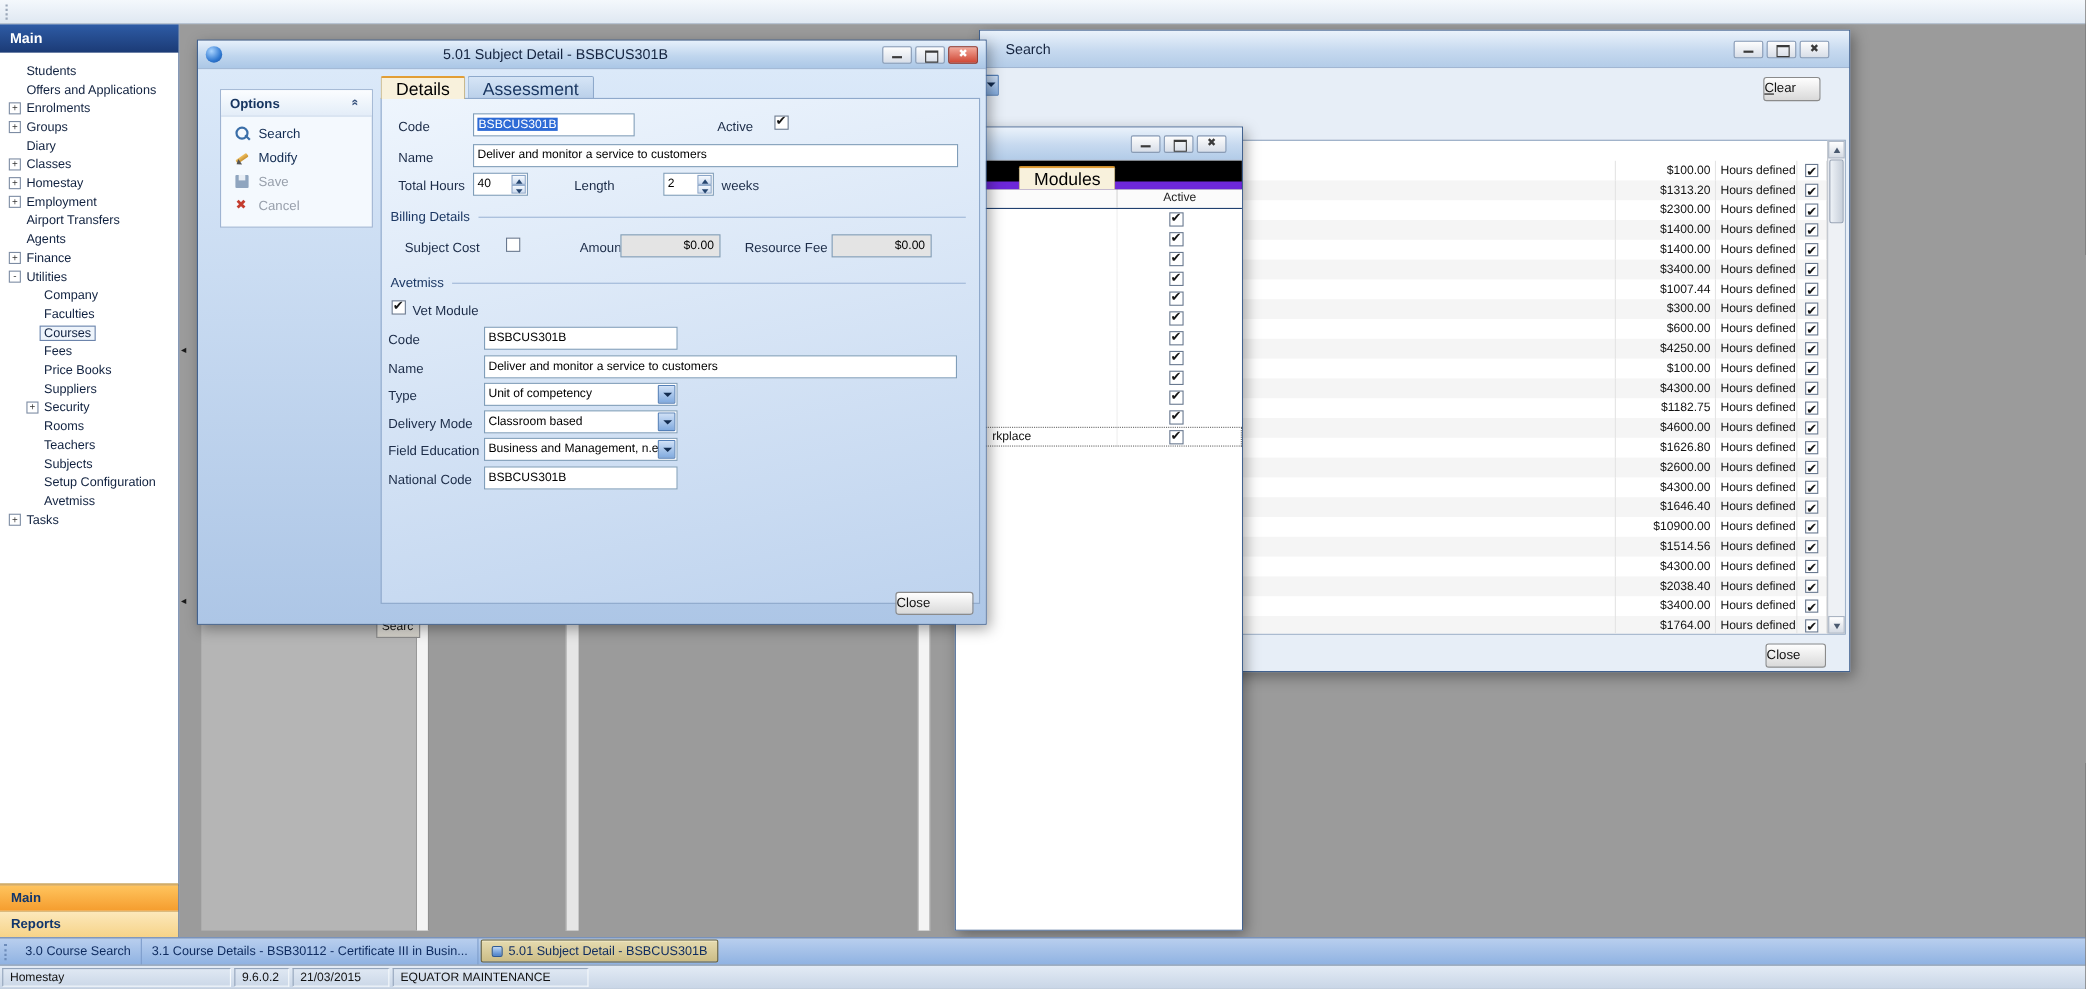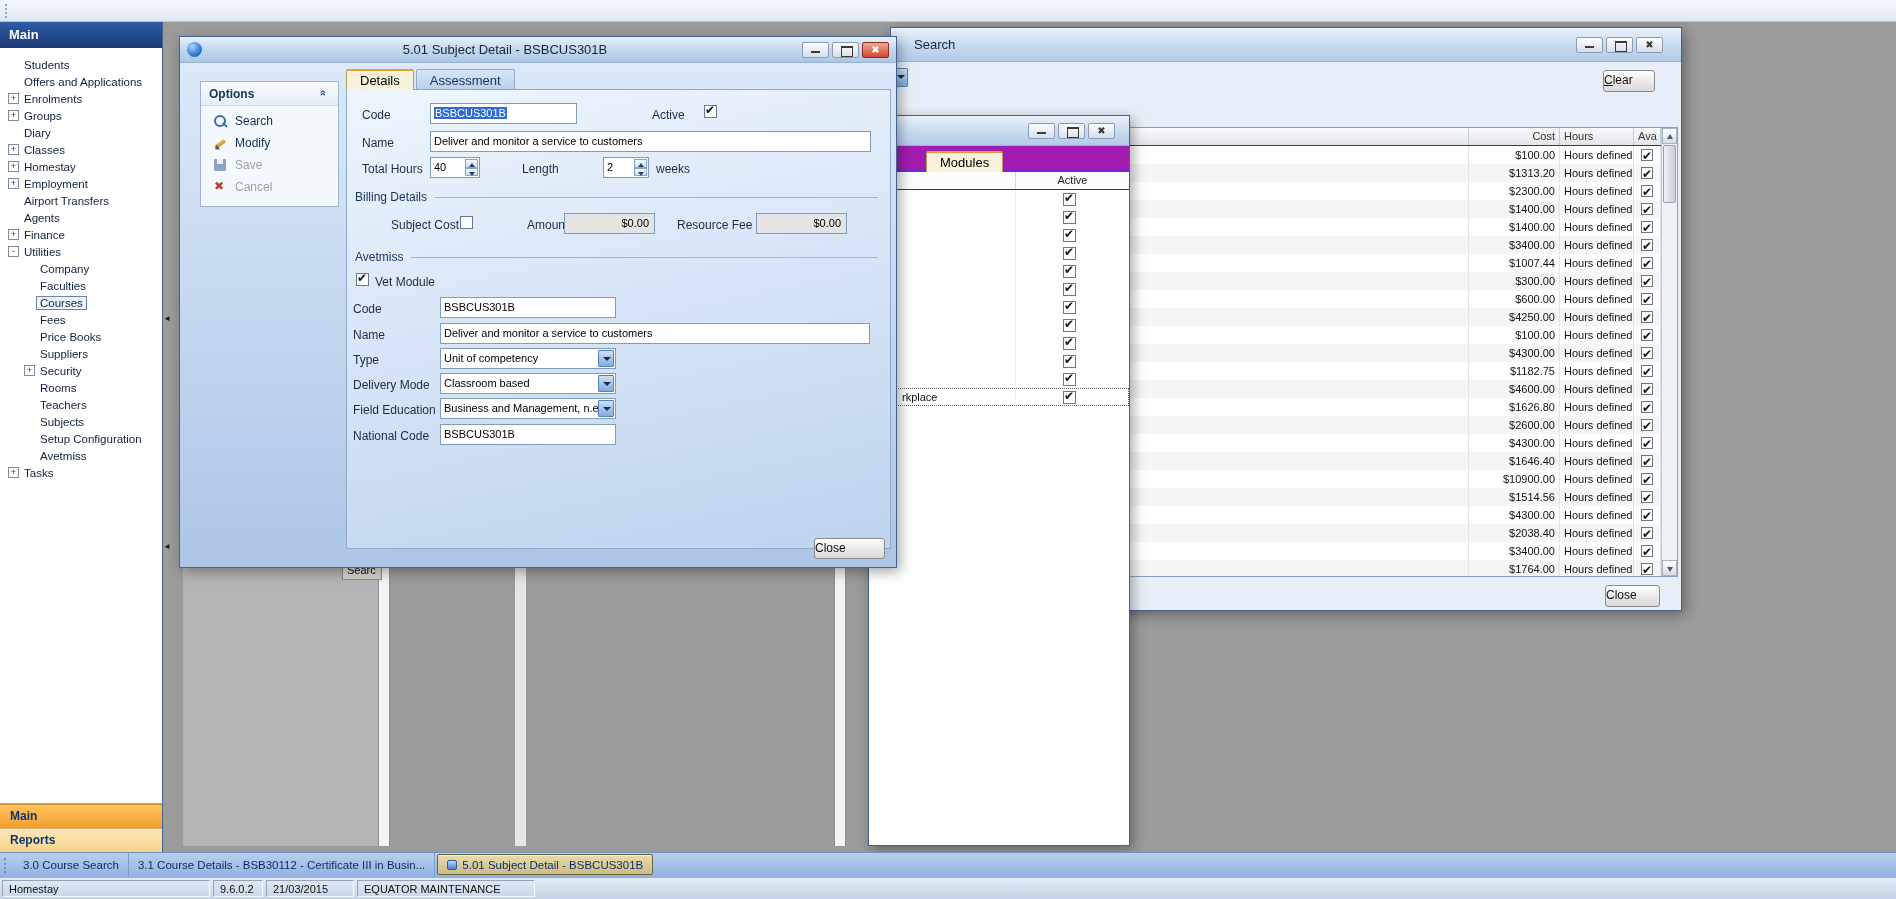--- a/index.html
+++ b/index.html
@@ -99,21 +99,21 @@
   .ic{width:16px;height:16px;display:inline-block;position:relative;flex:none}
   .ic-search::before{content:"";position:absolute;left:2px;top:2px;width:8px;height:8px;border:2px solid #3a6ea8;border-radius:50%}
   .ic-search::after{content:"";position:absolute;left:10px;top:11px;width:6px;height:2px;background:#3a6ea8;transform:rotate(45deg)}
   .ic-modify::before{content:"";position:absolute;left:2px;top:7px;width:12px;height:4px;border-radius:1px;
                      background:linear-gradient(#f0c060,#c89030);transform:rotate(-35deg)}
   .ic-modify::after{content:"";position:absolute;left:0;top:11px;border:3px solid transparent;border-right:4px solid #555;transform:rotate(-35deg)}
   .ic-save::before{content:"";position:absolute;left:2px;top:2px;right:2px;bottom:2px;background:#8fa5bf;border-radius:1px}
   .ic-save::after{content:"";position:absolute;left:5px;top:2px;width:6px;height:5px;background:#e8eef5}
   .ic-cancel::before{content:"✖";position:absolute;left:2px;top:0;color:#c43c2e;font-size:12px;font-weight:bold}
   .tabs{position:absolute;display:flex;gap:2px;height:21px}
-  .tab{padding:3px 13px 14px;font-size:13px;color:#17335e;background:linear-gradient(#d6e5f6,#b9cfe9);
+  .tab{padding:3px 13px 14px;font-size:16px;color:#17335e;background:linear-gradient(#d6e5f6,#b9cfe9);
        border:1px solid #8ea9cb;border-bottom:none;border-radius:2px 2px 0 0}
   .tab.active{background:#f8f1dc;border-color:#b19b5f;border-top:2px solid #e29e35;color:#000;position:relative;z-index:2;padding-top:2px}
   .form{position:absolute;background:linear-gradient(168deg,#eef5fd,#bed3ee);border:1px solid #8fa9cb}
   .ghdr{position:absolute;display:flex;align-items:center;gap:8px;font-size:12px;color:#1b3763}
   .gline{flex:1;height:1px;background:#9fb6d6}
 
   
   .swin-body{position:absolute;top:34px;left:0;right:0;bottom:0;background:#e7eef7}
   .tb-h34{height:34px}
   .grid{position:absolute;background:#fff;border:1px solid #8aa0bd}
@@ -134,21 +134,21 @@
   .arr{position:absolute;left:0;right:0;height:16px;background:linear-gradient(#ffffff,#d5dbe4);border:1px solid #aab4c2;}
   .arr.up{top:0}.arr.down{bottom:0}
   .arr.up::after{content:"";position:absolute;left:4px;top:5px;border:3px solid transparent;border-bottom:5px solid #4a5a70;border-top:0}
   .arr.down::after{content:"";position:absolute;left:4px;top:6px;border:3px solid transparent;border-top:5px solid #4a5a70;border-bottom:0}
   .thumb{position:absolute;left:1px;right:1px;top:17px;height:58px;border:1px solid #96a2b4;border-radius:2px;
          background:linear-gradient(90deg,#eef2f7,#c7cfda)}
 
   
   .mod-body{position:absolute;top:30px;left:0;right:0;bottom:0;background:#fff}
   .tb-h30{height:30px}
-  .mod-tabsbar{height:26px;background:#a21caf;border-bottom:2px solid #6d28d9;position:relative}
+  .mod-tabsbar{height:26px;background:#000000;border-bottom:7px solid #6d28d9;position:relative}
   .mod-head{display:flex;height:18px;background:#fbfbfb;border-bottom:1px solid #20406f;font-size:11px;color:#222}
   .mh-name{width:147px;border-right:1px solid #d6d6d6}
   .mh-active{flex:1;text-align:center;padding-top:2px}
   .mrow{display:flex;align-items:center;height:18px}
   .mname{width:147px;padding-left:33px;font-size:11px;white-space:nowrap;overflow:hidden;border-right:1px solid #efefef;height:100%;line-height:18px}
   .mrow .cb{margin-left:47px}
   .mrow.current{outline:1px dotted #666;outline-offset:-1px}
 
   
   .taskbar{position:absolute;left:0;top:852px;width:1896px;height:25px;z-index:60;
@@ -312,27 +312,20 @@
       <span class="wbtns" style="margin-right:11px">
         <span class="wbtn min"></span>
         <span class="wbtn max"></span>
         <span class="wbtn close"></span>
       </span>
     </div>
     <div class="swin-body">
       <div class="btn btn-clear" style="left:712px;top:8px;width:52px;height:22px">Clear</div>
       <span class="cbtn" style="left:1px;top:6px;right:auto;width:16px;height:19px"></span>
       <div class="grid" style="left:45px;top:65px;width:742px;height:450px">
-        <div class="ghead">
-          <div class="hc c-name"></div>
-          <div class="hc c-cost">Cost</div>
-          <div class="hc c-hours">Hours</div>
-          <div class="hc c-ava">Ava</div>
-          <div class="hc c-sb"></div>
-        </div>
         <div class="grows">
 
         <div class="grow available">
               <div class="gc c-name"></div>
               <div class="gc c-cost">$100.00</div>
               <div class="gc c-hours">Hours defined b</div>
               <div class="gc c-ava">
                 <span class="cb small checked"></span>
               </div>
             </div>
@@ -672,21 +665,21 @@
               <i class="su"></i>
               <i class="sd"></i>
             </span>
         </div>
         <span class="flabel" style="left:309px;top:72px">weeks</span>
 
         <div class="ghdr" style="left:8px;top:100px;right:12px">
           <span>Billing Details</span>
             <i class="gline"></i>
         </div>
-        <span class="flabel" style="left:44px;top:128px">Subject Cost</span>
+        <span class="flabel" style="left:21px;top:128px">Subject Cost</span>
         <span class="cb" style="position:absolute;left:113px;top:126px"></span>
         <span class="flabel" style="left:180px;top:128px">Amount</span>
         <div class="tbox money" style="left:217px;top:123px;width:91px">$0.00</div>
         <span class="flabel" style="left:330px;top:128px">Resource Fee</span>
         <div class="tbox money" style="left:409px;top:123px;width:91px">$0.00</div>
 
         <div class="ghdr" style="left:8px;top:160px;right:12px">
           <span>Avetmiss</span>
             <i class="gline"></i>
         </div>

